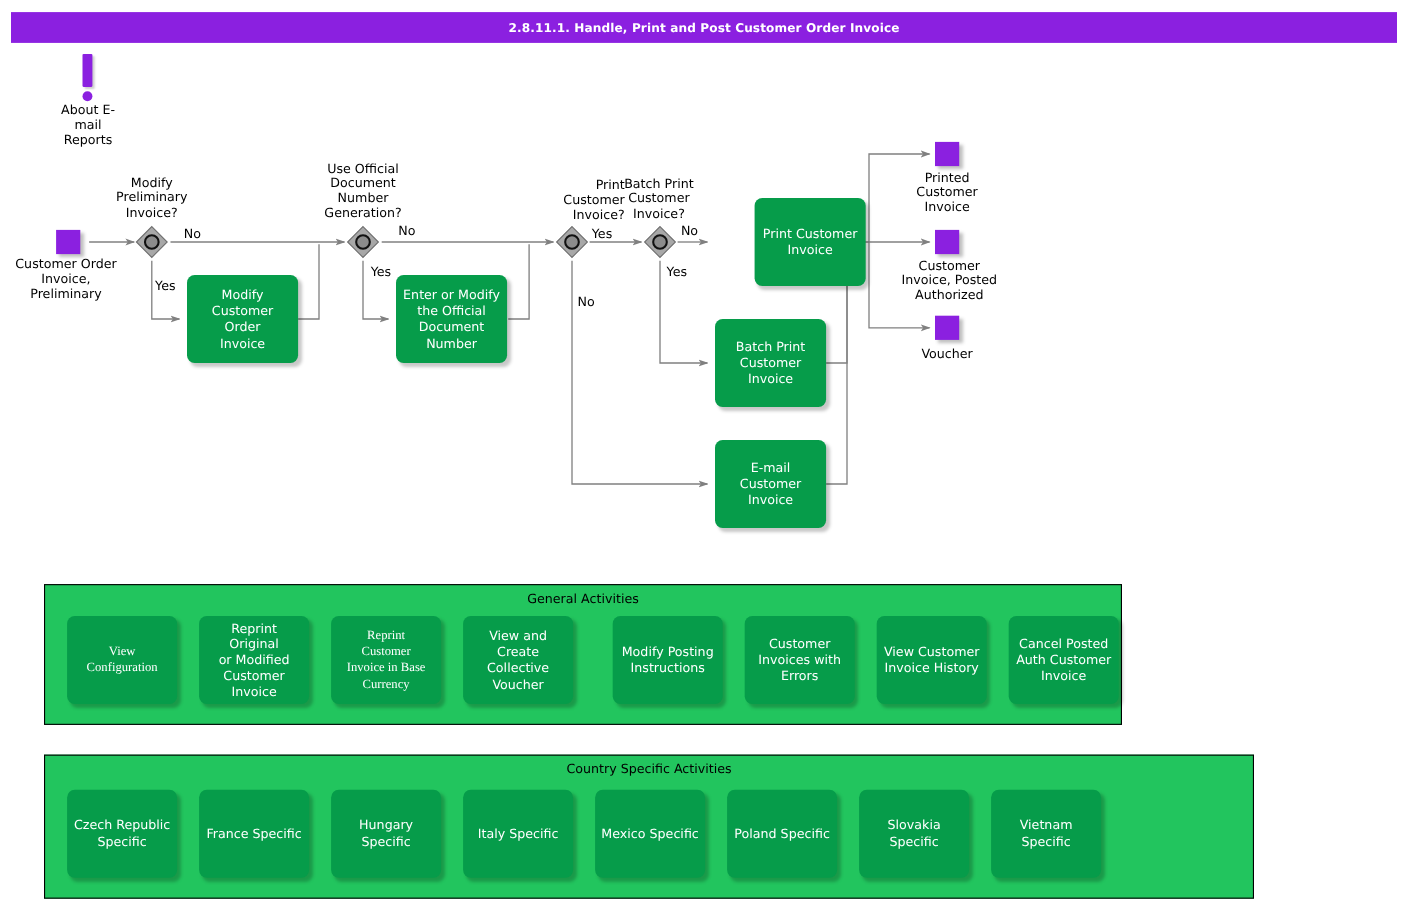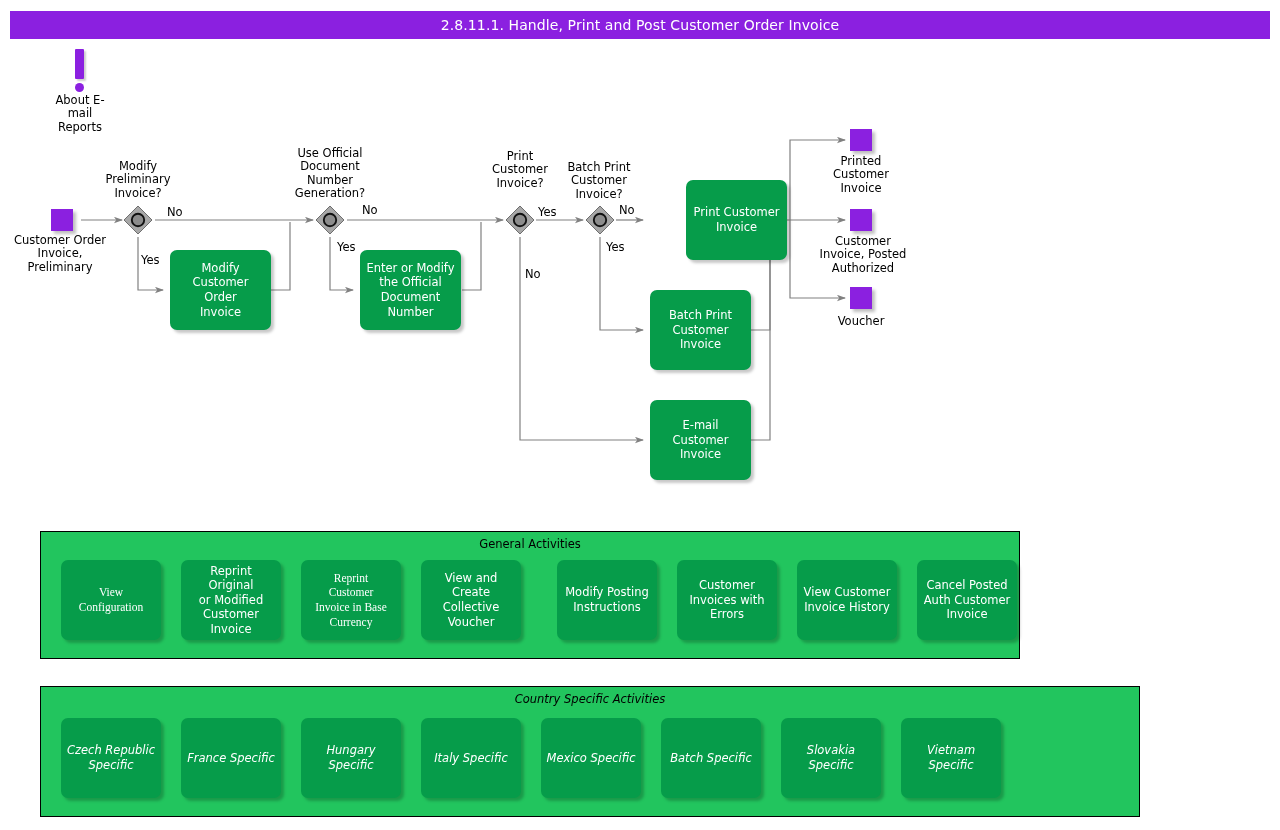--- a/index.html
+++ b/index.html
@@ -14,22 +14,22 @@
   }
   #canvas { position: absolute; inset: 0; }
 
   
   .titlebar {
     position: absolute;
     left: 10px; top: 11px;
     width: 1260px; height: 28px;
     background: #8b20e0;
     color: #ffffff;
-    font-size: 14px;
-    font-weight: normal;
+    font-size: 11px;
+    font-weight: bold;
     display: flex;
     align-items: center;
     justify-content: center;
     letter-spacing: .1px;
     text-align: right;
   }
 
   
   svg.wires {
     position: absolute; left: 0; top: 0;
@@ -230,21 +230,21 @@
     </svg>
   </div>
   <div class="edge-label" style="left:362px; top:203px;">No</div>
   <div class="edge-label" style="left:337px; top:240px;">Yes</div>
 
   <div class="node proc" style="left: 360px; top: 250px; width: 101px; height: 80px; white-space: pre-line;">Enter or Modify
 the Official
 Document
 Number</div>
 
-  <div class="dec-label" style="left: 472px; top: 150px; width: 96px; white-space: pre-line;">Print
+  <div class="dec-label" style="left: 472px; top: 162px; width: 96px; white-space: pre-line; text-align: right;">Print
 Customer
 Invoice?</div>
   <div class="decision" style="left:504px; top:204px;">
     <svg width="32" height="32" viewBox="0 0 32 32">
       <polygon points="16,2 30,16 16,30 2,16" fill="#a8a8a8" stroke="#6e6e6e" stroke-width="1"></polygon>
       <circle cx="16" cy="16" r="6.2" fill="#8c8c8c" stroke="#111" stroke-width="1.9"></circle>
     </svg>
   </div>
   <div class="edge-label" style="left:538px; top:205px;">Yes</div>
   <div class="edge-label" style="left:525px; top:267px;">No</div>
@@ -306,29 +306,29 @@
 Invoices with
 Errors</div>
       <div class="proc act" style="white-space: pre-line;">View Customer
 Invoice History</div>
       <div class="proc act" style="white-space: pre-line;">Cancel Posted
 Auth Customer
 Invoice</div>
     </div>
   </div>
 
-  <div class="panel" style="left:40px; top:686px; width:1100px; height:131px;font-style:italic;">
+  <div class="panel" style="left:40px; top:686px; width:1100px; height:131px;">
     <div class="panel-title">Country Specific Activities</div>
     <div class="panel-row" style="top:31px;">
       <div class="proc act" style="white-space: pre-line;">Czech Republic
 Specific</div>
       <div class="proc act">France Specific</div>
       <div class="proc act">Hungary Specific</div>
       <div class="proc act">Italy Specific</div>
       <div class="proc act">Mexico Specific</div>
-      <div class="proc act">Batch Specific</div>
+      <div class="proc act">Poland Specific</div>
       <div class="proc act" style="white-space: pre-line;">Slovakia
 Specific</div>
       <div class="proc act">Vietnam Specific</div>
     </div>
   </div>
 
 </div>
 
 </body></html>

